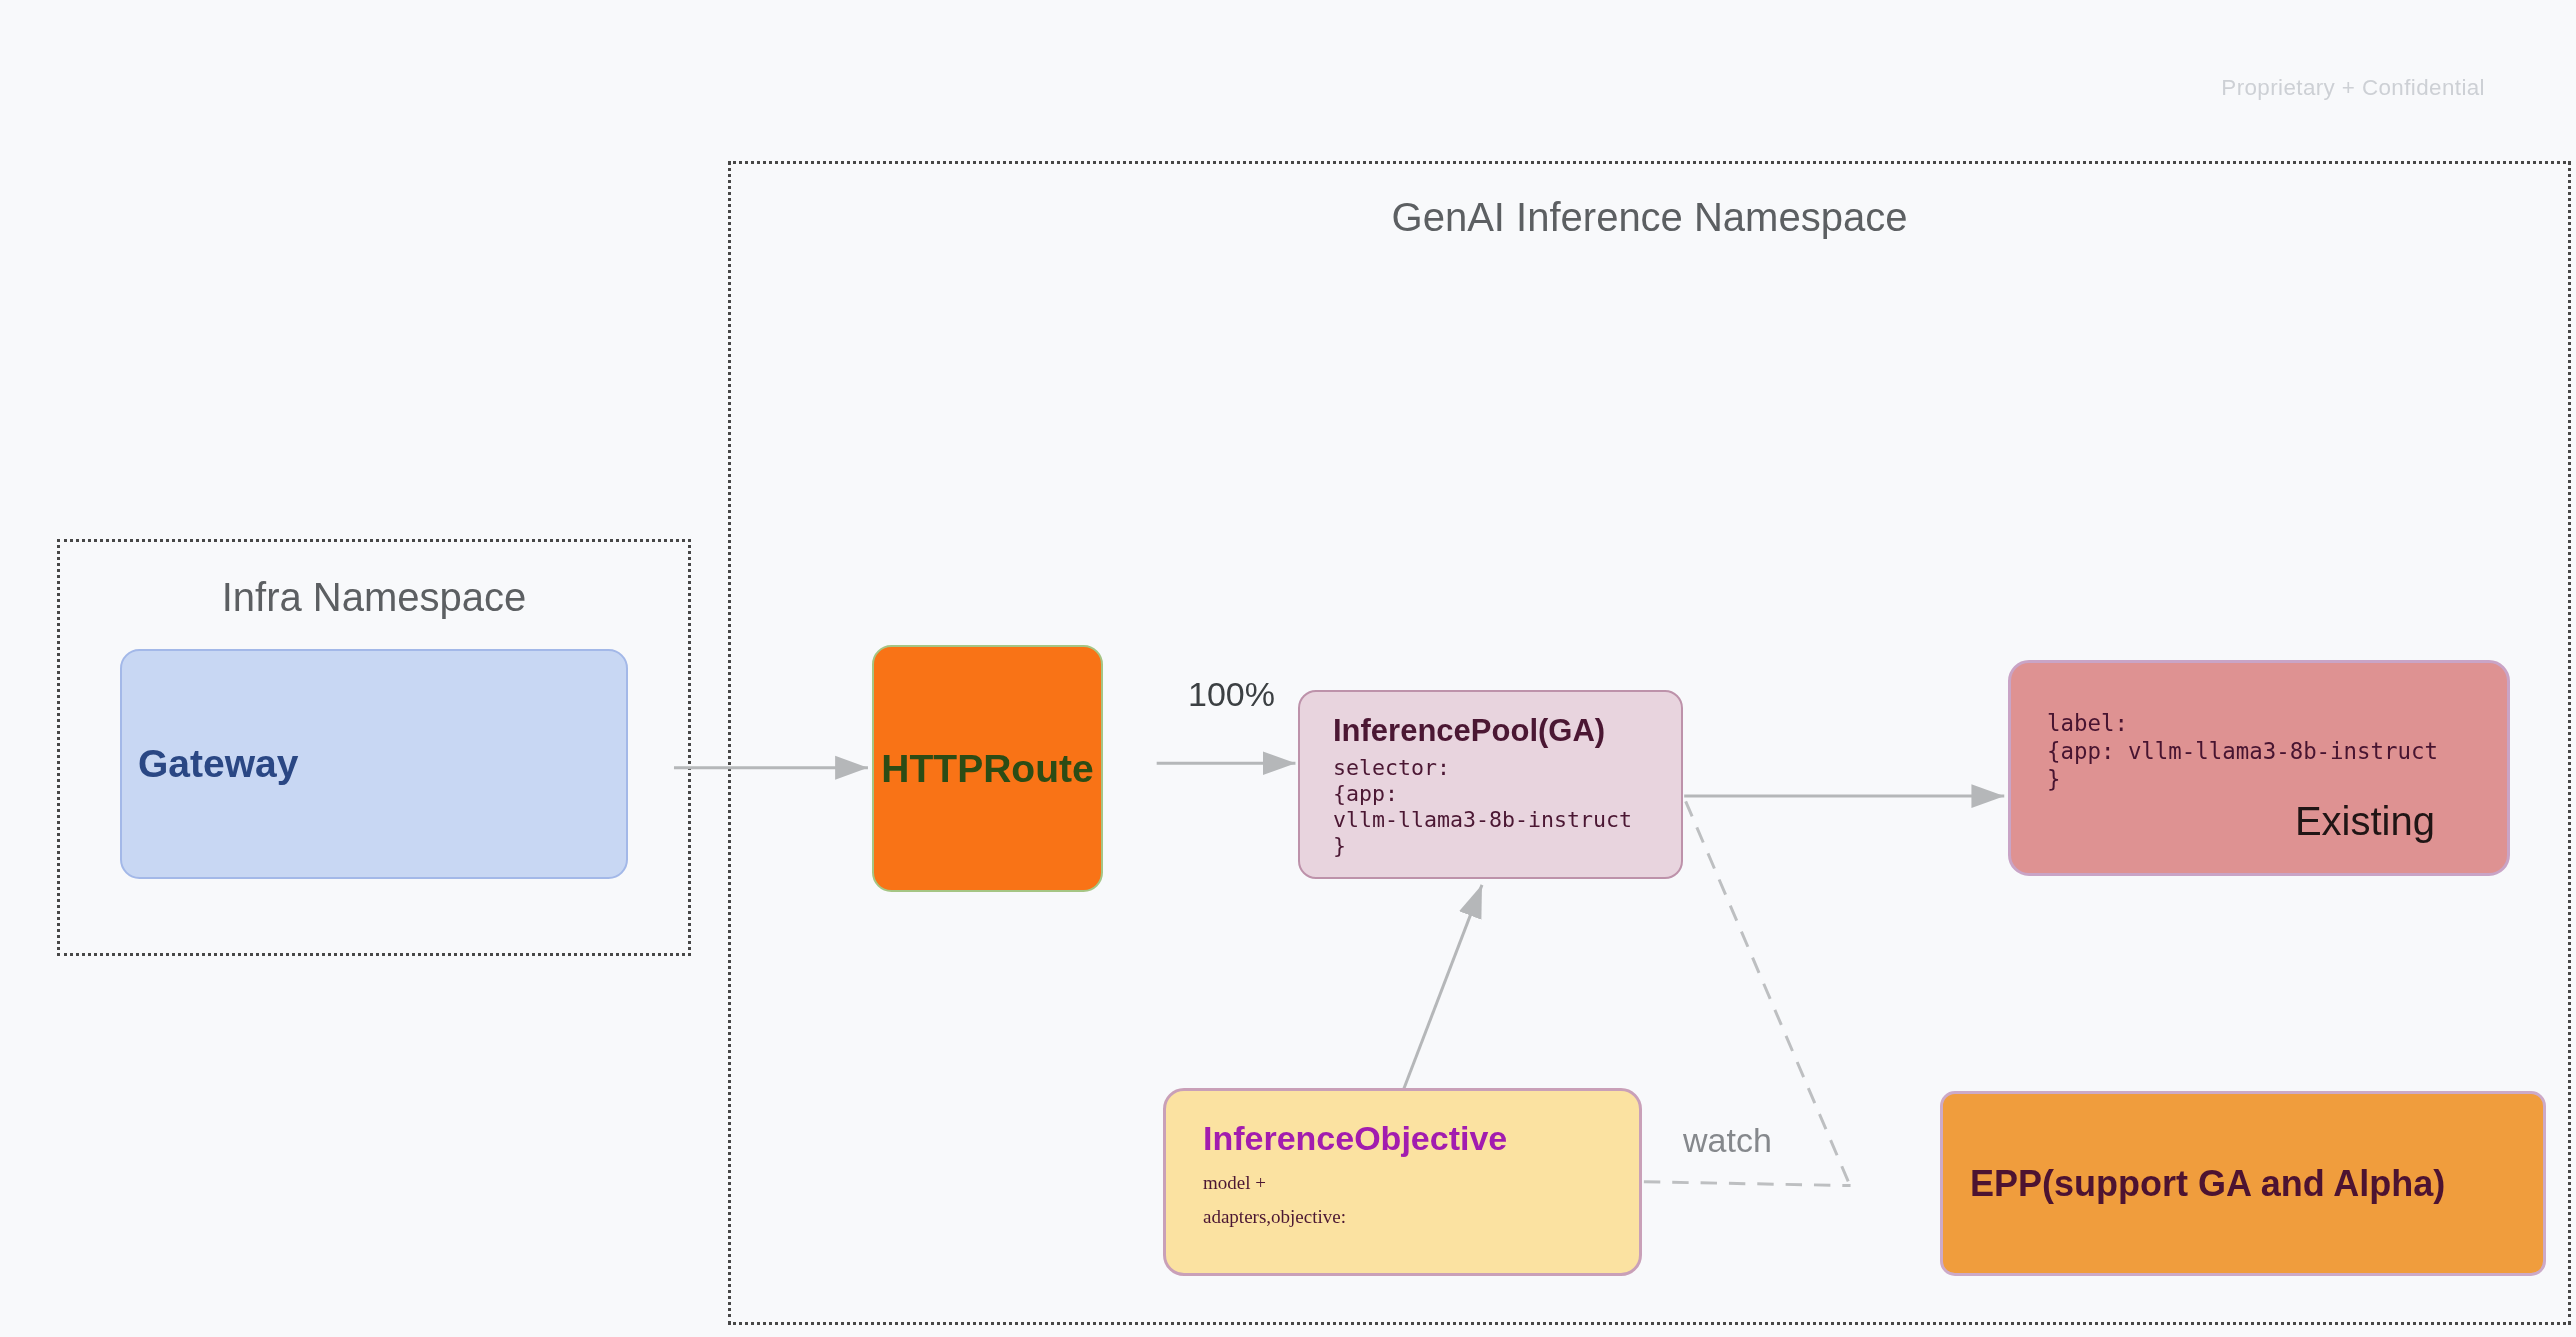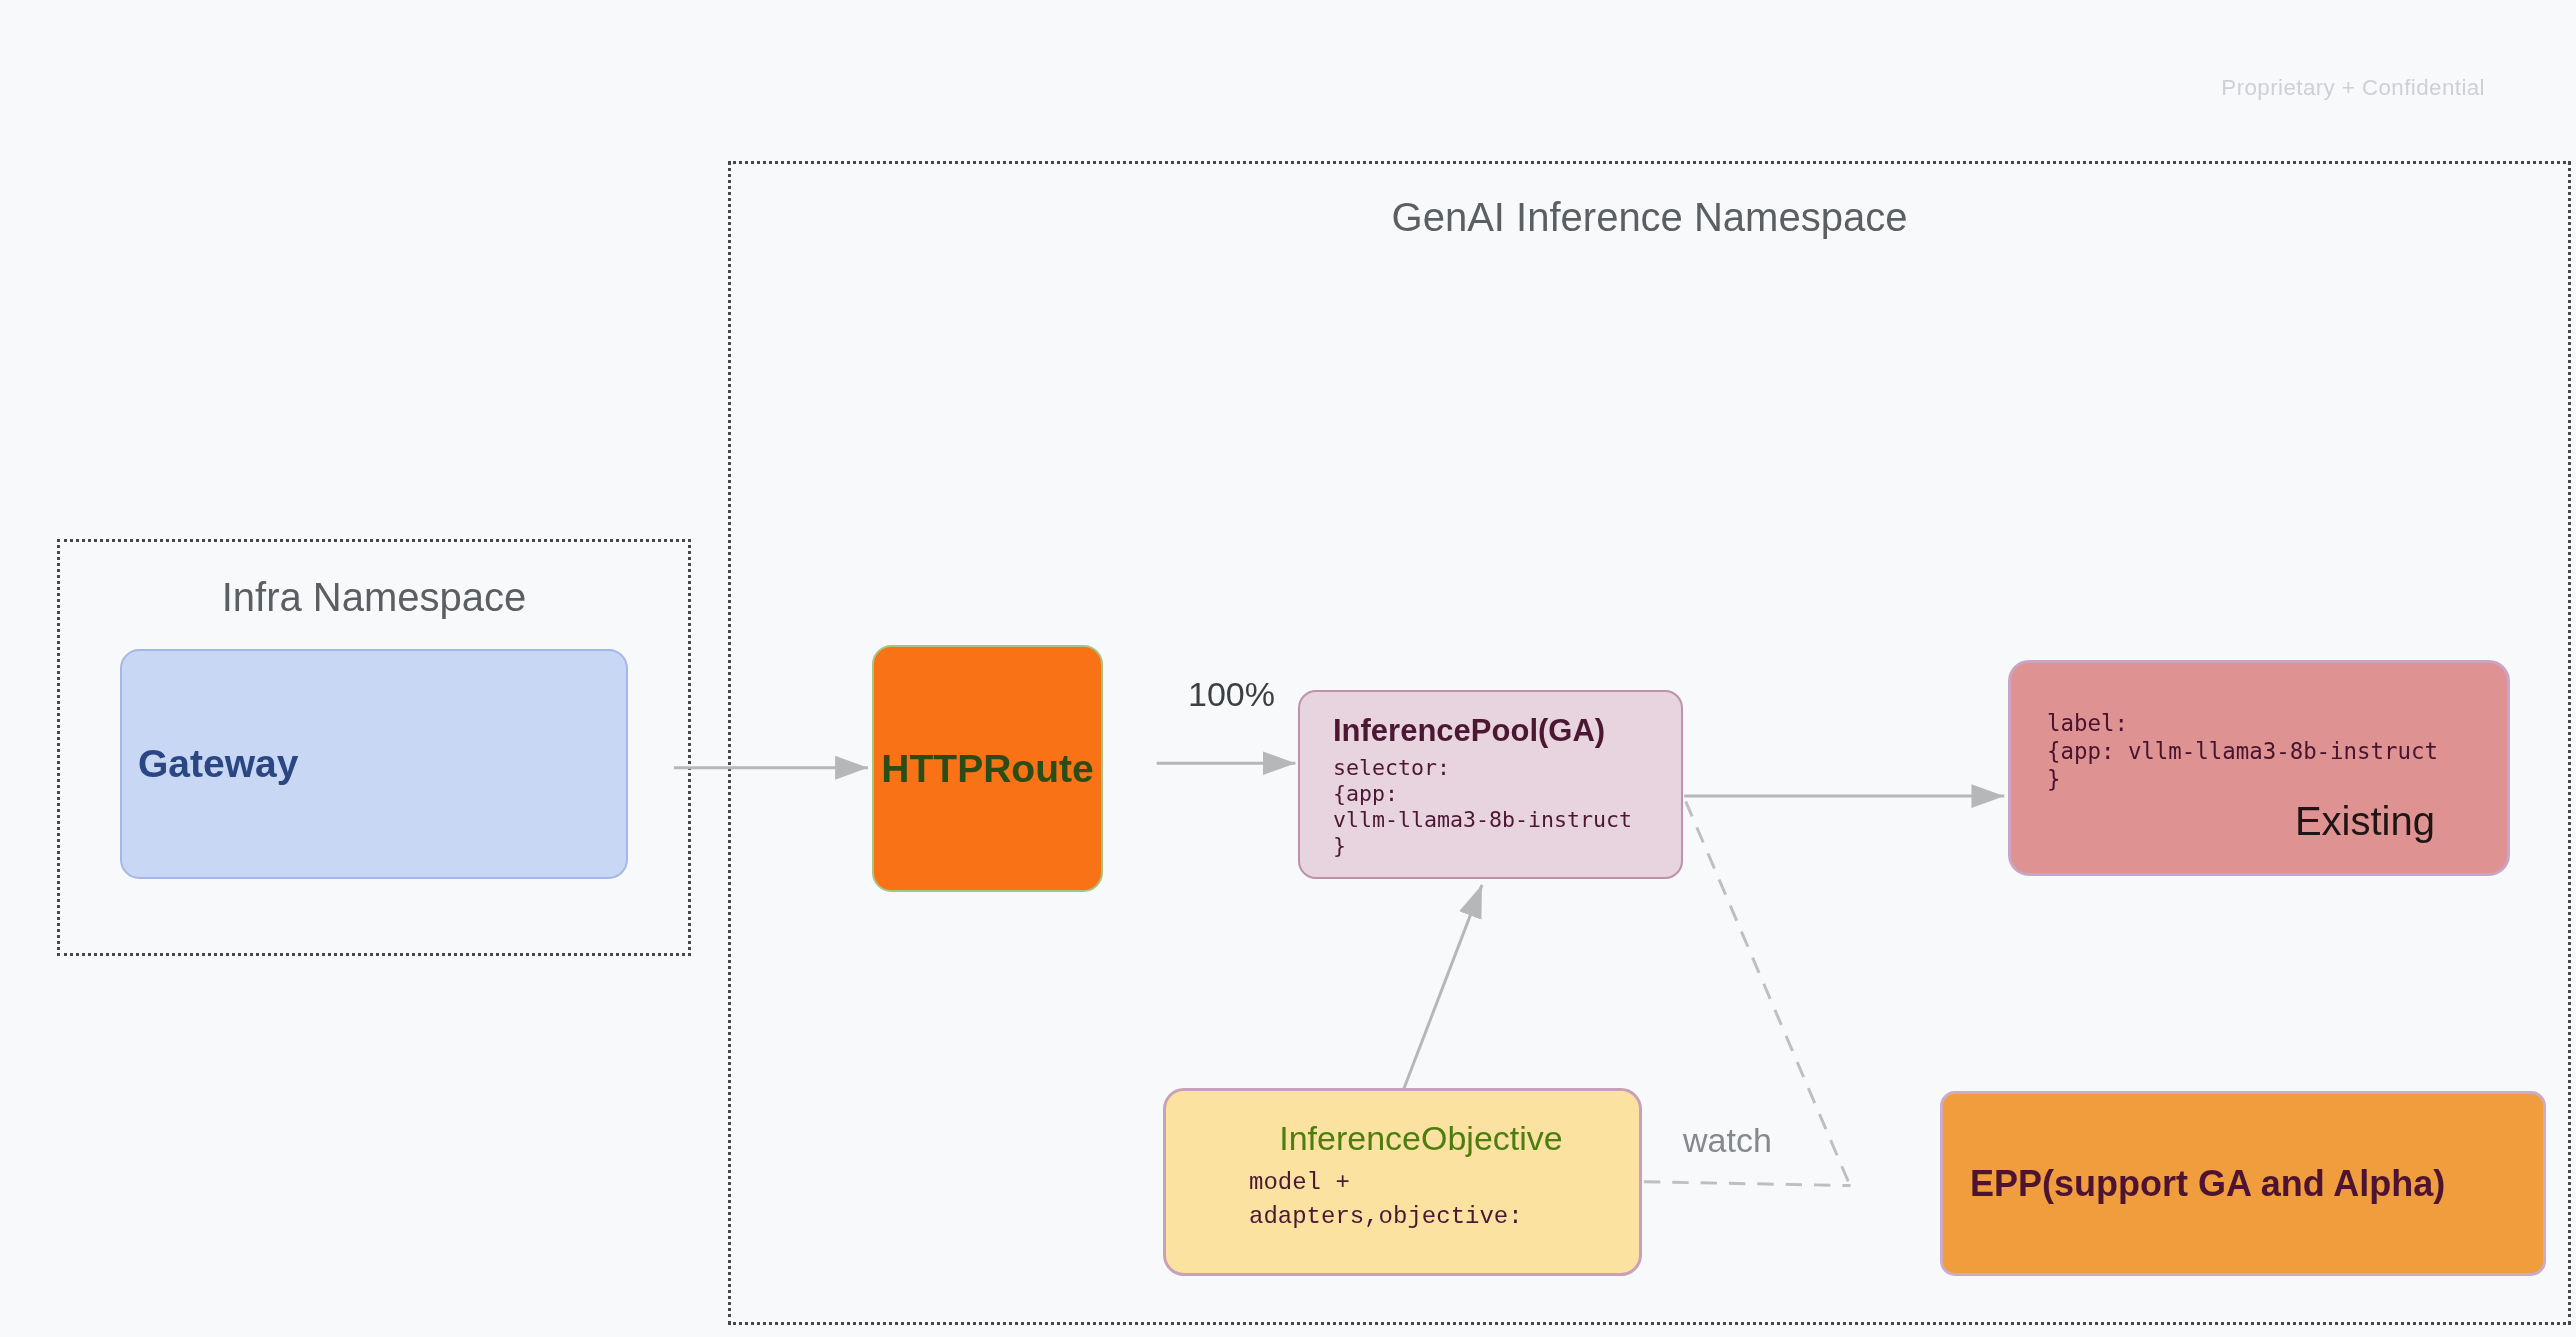--- a/index.html
+++ b/index.html
@@ -67,24 +67,24 @@
   .existing-tag {
     position: absolute; right: 72px; top: 136px;
     font-size: 40px; color: #000000; opacity: 0.85;
   }
 
   .node-objective {
     left: 1163px; top: 1088px; width: 479px; height: 188px;
     background: #fbe2a1; border: 3px solid #c9a0b8; border-radius: 21px;
     padding: 28px 0 0 37px;
   }
-  .node-objective .node-title { font-size: 34px; font-weight: 400; color: #4d7c0f; text-align: center; }
+  .node-objective .node-title { font-size: 34px; font-weight: 700; color: #a21caf; }
   .node-objective .node-code {
-    margin-top: 7.5px; font-family: Liberation Mono, monospace;
-    font-size: 24px; line-height: 34px; color: #4b1733; white-space: pre; margin-left: 46px;
+    margin-top: 7.5px; font-family: Liberation Serif, serif;
+    font-size: 19px; line-height: 34px; color: #4b1733; white-space: pre;
   }
 
   .node-epp {
     left: 1940px; top: 1091px; width: 606px; height: 185px;
     background: #f09d3d; border: 3px solid #ccaac8; border-radius: 15px;
     display: flex; align-items: center; padding-left: 27px;
   }
   .node-epp .node-title { font-size: 36px; font-weight: 700; color: #4d1331; }
 
   .edge-label { position: absolute; color: #3c4043; }

